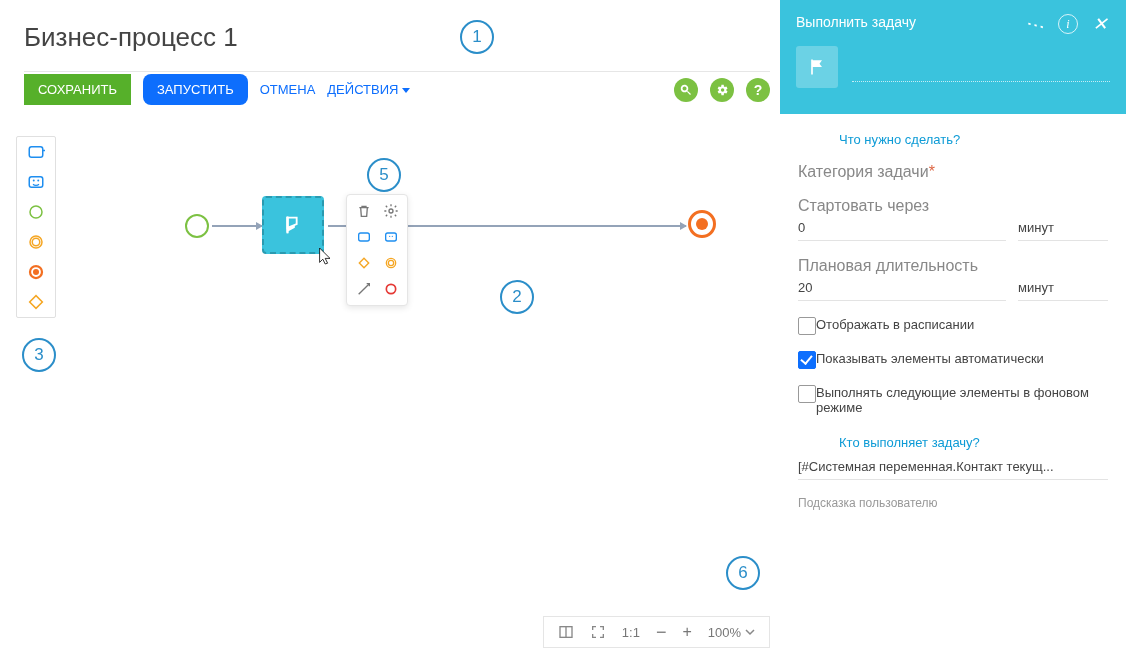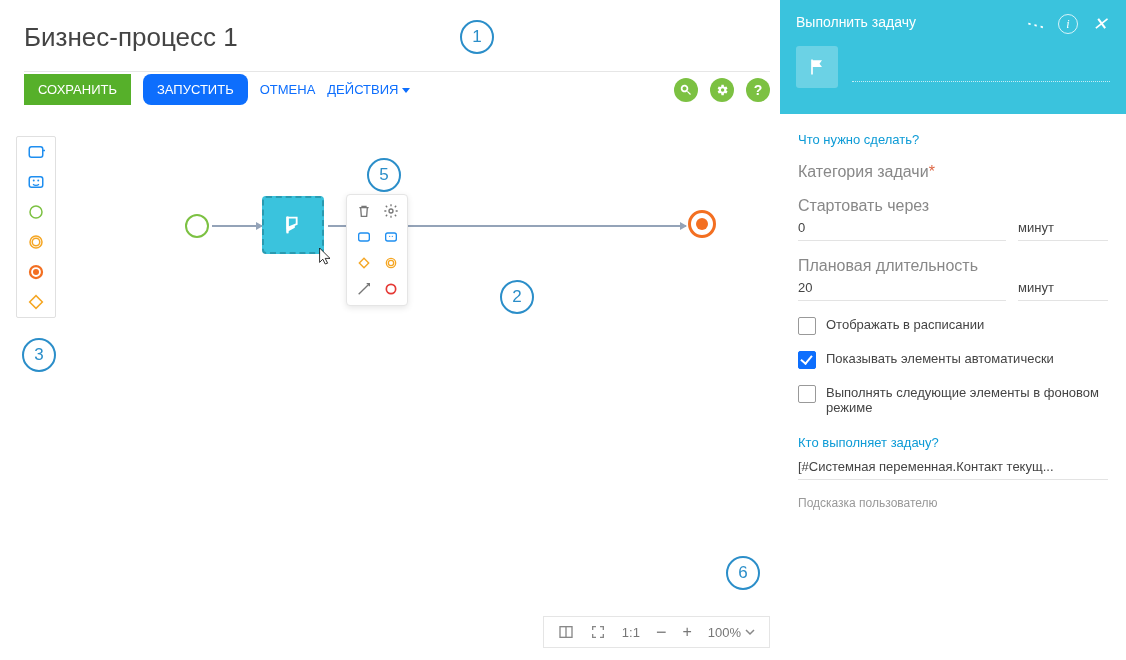--- a/index.html
+++ b/index.html
@@ -60,29 +60,29 @@
   .ph-icons { display:flex; gap:12px; align-items:center;}
   .ph-icons span { width:20px; height:20px; display:flex; align-items:center; justify-content:center; border:1.5px solid rgba(255,255,255,.8); border-radius:50%; font-size:12px; font-style:italic; font-family:serif;}
   .ph-icons .dots { border:none; font-size:18px; line-height:1; letter-spacing:1px; writing-mode:vertical-lr;}
   .ph-icons .x { border:none; font-size:18px;}
   .ph-body { display:flex; gap:14px; margin-top:12px; align-items:center;}
   .ph-flag { width:42px; height:42px; background:rgba(255,255,255,.25); border-radius:3px; display:flex; align-items:center; justify-content:center;}
   .ph-flag svg { width:20px; height:20px; fill:#fff;}
   .ph-input { flex:1; border-bottom:1px dotted rgba(255,255,255,.7); height:30px;}
 
   .panel-body { flex:1; overflow:auto; padding:18px 18px 8px; font-size:13px; color:#444;}
-  .section-head { color:#0d9bd6; font-size:13px; margin-bottom:4px; cursor:pointer;}
+  .section-head { color:#0d9bd6; font-size:13px; margin-bottom:4px; cursor:pointer;margin-left:41px;}
   .field { margin-top:16px; }
   .field-label { font-size:16px; color:#888; }
   .field-label .req { color:#d64; }
   .field-value { border-bottom:1px solid #e3e3e3; padding:5px 0; font-size:13px;}
   .field-row { display:flex; gap:12px; }
   .field-row .col { flex:1;}
   .field-row .col.unit { flex:0 0 90px;}
-  .check-row { display:flex; align-items:flex-start; gap:10px; margin-top:16px;}
+  .check-row { display:flex; align-items:flex-start; margin-top:16px;}
   .chk { width:18px; height:18px; border:1.5px solid #999; border-radius:2px; flex-shrink:0;}
   .chk.on { background:#0d6efd; border-color:#0d6efd; position:relative;}
   .chk.on::after { content:""; position:absolute; left:4px; top:1px; width:5px; height:9px; border-right:2px solid #fff; border-bottom:2px solid #fff; transform:rotate(40deg);}
   .muted { color:#999; font-size:12px; margin-top:16px;}
 </style>
 </head>
 <body>
 
 <div class="title-row">
   <div class="title">Бизнес-процесс 1</div>

